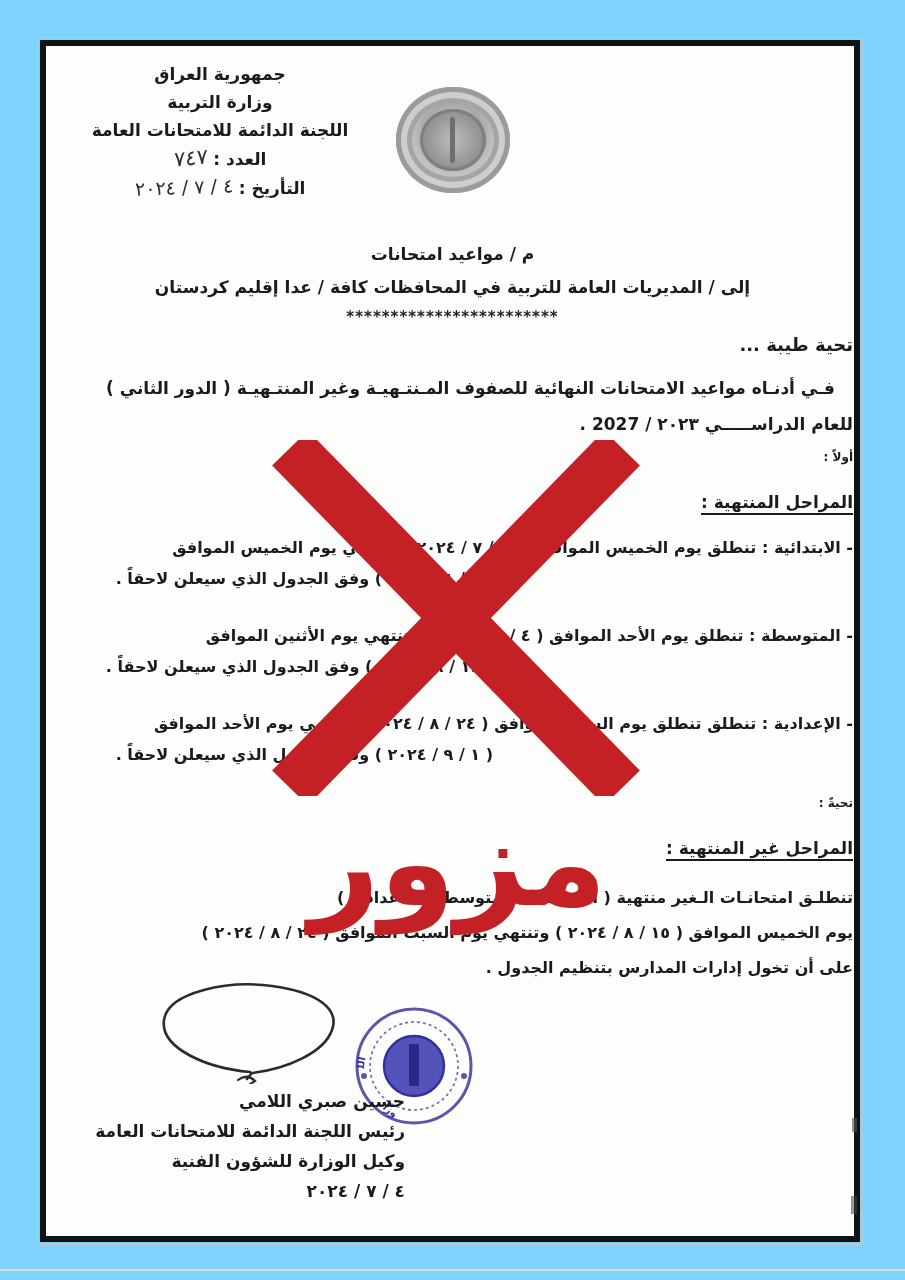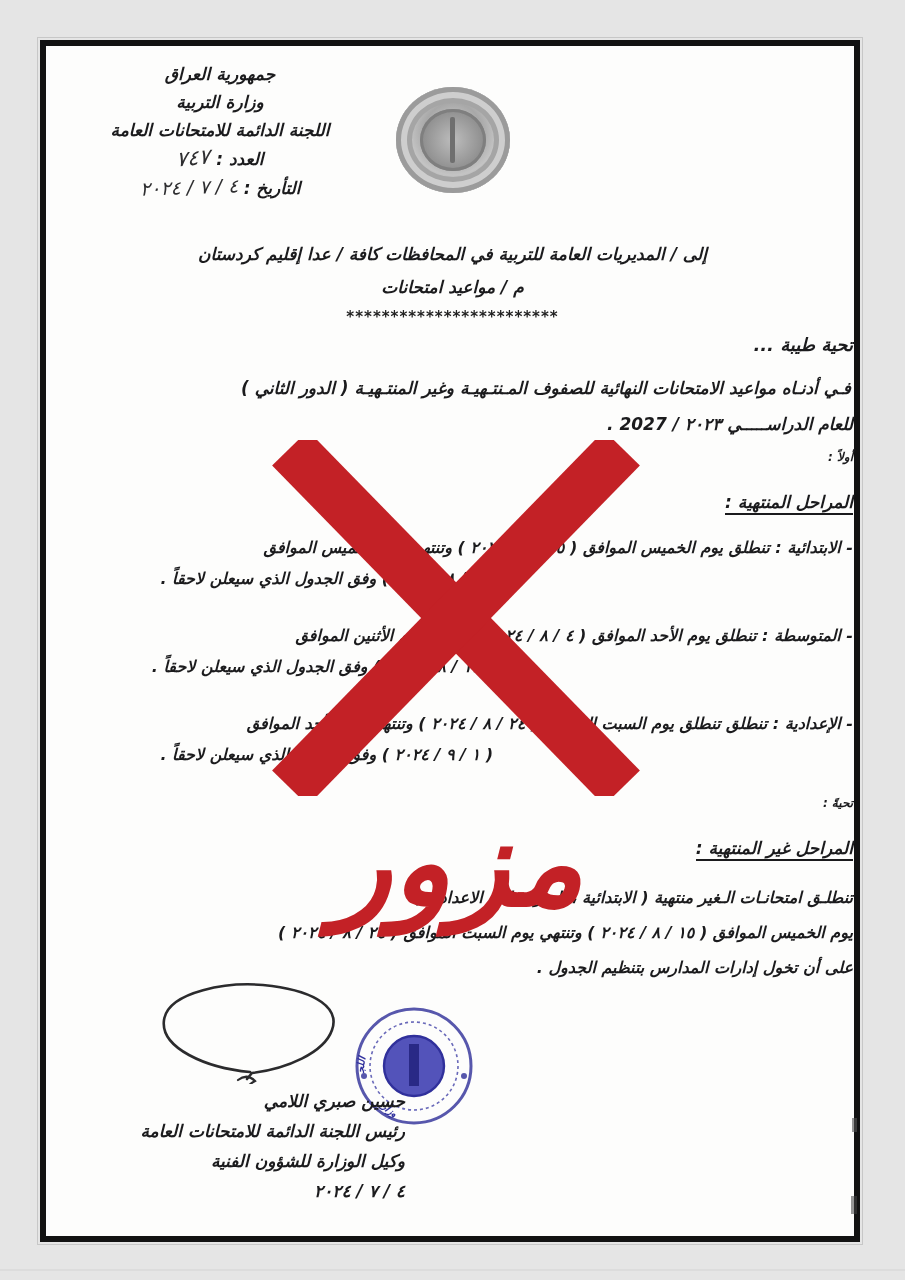--- a/index.html
+++ b/index.html
@@ -1,39 +1,39 @@
 <!DOCTYPE html>
 <html lang="ar"><head>
 <meta charset="utf-8">
 <style>
   html,body{margin:0;padding:0;width:905px;height:1280px;background:#ffffff;
     font-family:"DejaVu Sans",sans-serif;}
-  .page{position:relative;width:905px;height:1280px;background:#e5e5e5;overflow:hidden;
-    color:#1b1b1d;direction:rtl;font-style:italic;}
+  .page{position:relative;width:905px;height:1280px;background:#7dd3fc;overflow:hidden;
+    color:#1b1b1d;direction:rtl;}
   .frame{position:absolute;left:40px;top:40px;width:808px;height:1190px;
     border:6px solid #121212;outline:1px solid #c7c7c7;outline-offset:2px;background:#fdfdfc;}
   .blk{position:absolute;font-weight:700;}
   
   .letterhead{top:60px;left:55px;width:330px;text-align:center;font-size:17px;line-height:28px;direction:rtl;}
   .hand{display:inline-block;font-weight:400;font-size:21px;transform:rotate(-6deg) skewX(-6deg);
     letter-spacing:2px;color:#2e2e30;}
   .hand2{display:inline-block;font-weight:400;font-size:19px;transform:rotate(-2deg);color:#2e2e30;}
   
   .emblem{position:absolute;top:87px;left:396px;width:114px;height:106px;border-radius:50%;
     background:radial-gradient(circle at 50% 42%,#d8d8d8 0%,#a8a8a8 34%,#c4c4c4 52%,#909090 78%,#b8b8b8 100%);
     box-shadow:inset 0 0 0 5px #9b9b9b,inset 0 0 0 11px #cecece,inset 0 0 0 16px #a5a5a5;}
   .emblem .core{position:absolute;left:24px;top:22px;width:66px;height:62px;border-radius:50%;
     background:radial-gradient(circle,#bdbdbd 0%,#8d8d8d 70%);box-shadow:inset 0 0 0 3px #7f7f7f;}
   .emblem .bird{position:absolute;left:54px;top:30px;width:5px;height:46px;background:#6f6f6f;border-radius:2px;}
   
   .addressee{top:238px;left:0;width:905px;text-align:center;font-size:17px;line-height:33px;}
   .stars{font-size:15px;letter-spacing:1px;line-height:26px;color:#222;}
   .greeting{top:334px;right:52px;font-size:18px;}
   .intro{top:370px;right:52px;width:790px;text-align:right;font-size:17px;line-height:36px;}
-  .intro .l1{padding-right:2px;}
+  .intro .l1{padding-right:18px;}
   .label-big{font-size:12px;}
   .first-label{top:450px;right:52px;}
   .heading-underline{border-bottom:2px solid #1b1b1d;padding-bottom:1px;display:inline-block;}
   .finished-heading{top:492px;right:52px;font-size:17px;}
   .bullets{top:532px;right:52px;width:772px;text-align:right;font-size:16px;line-height:31px;}
   .bullet{margin-bottom:26px;}
   .bullet .line2{padding-right:360px;}
   .second-label{top:796px;right:52px;}
   .unfinished-heading{top:838px;right:52px;font-size:17px;}
   .unfinished{top:880px;right:52px;width:772px;text-align:right;font-size:16px;line-height:35px;}
@@ -70,22 +70,22 @@
       <span class="hand2">٤ / ٧ / ٢٠٢٤</span>
     </div>
   </div>
 
   <div class="emblem">
     <div class="core"></div>
     <div class="bird"></div>
   </div>
 
   <div class="blk addressee">
+    <div>م / مواعيد امتحانات</div>
     <div>إلى / المديريات العامة للتربية في المحافظات كافة / عدا إقليم كردستان</div>
-    <div>م / مواعيد امتحانات</div>
     <div class="stars">************************</div>
   </div>
 
   <div class="blk greeting">تحية طيبة ...</div>
 
   <div class="blk intro">
     <div class="l1">فـي أدنـاه مواعيد الامتحانات النهائية للصفوف المـنتـهيـة وغير المنتـهيـة ( الدور الثاني )</div>
     <div>للعام الدراســـــي ٢٠٢٣ / 2027 .</div>
   </div>
 

